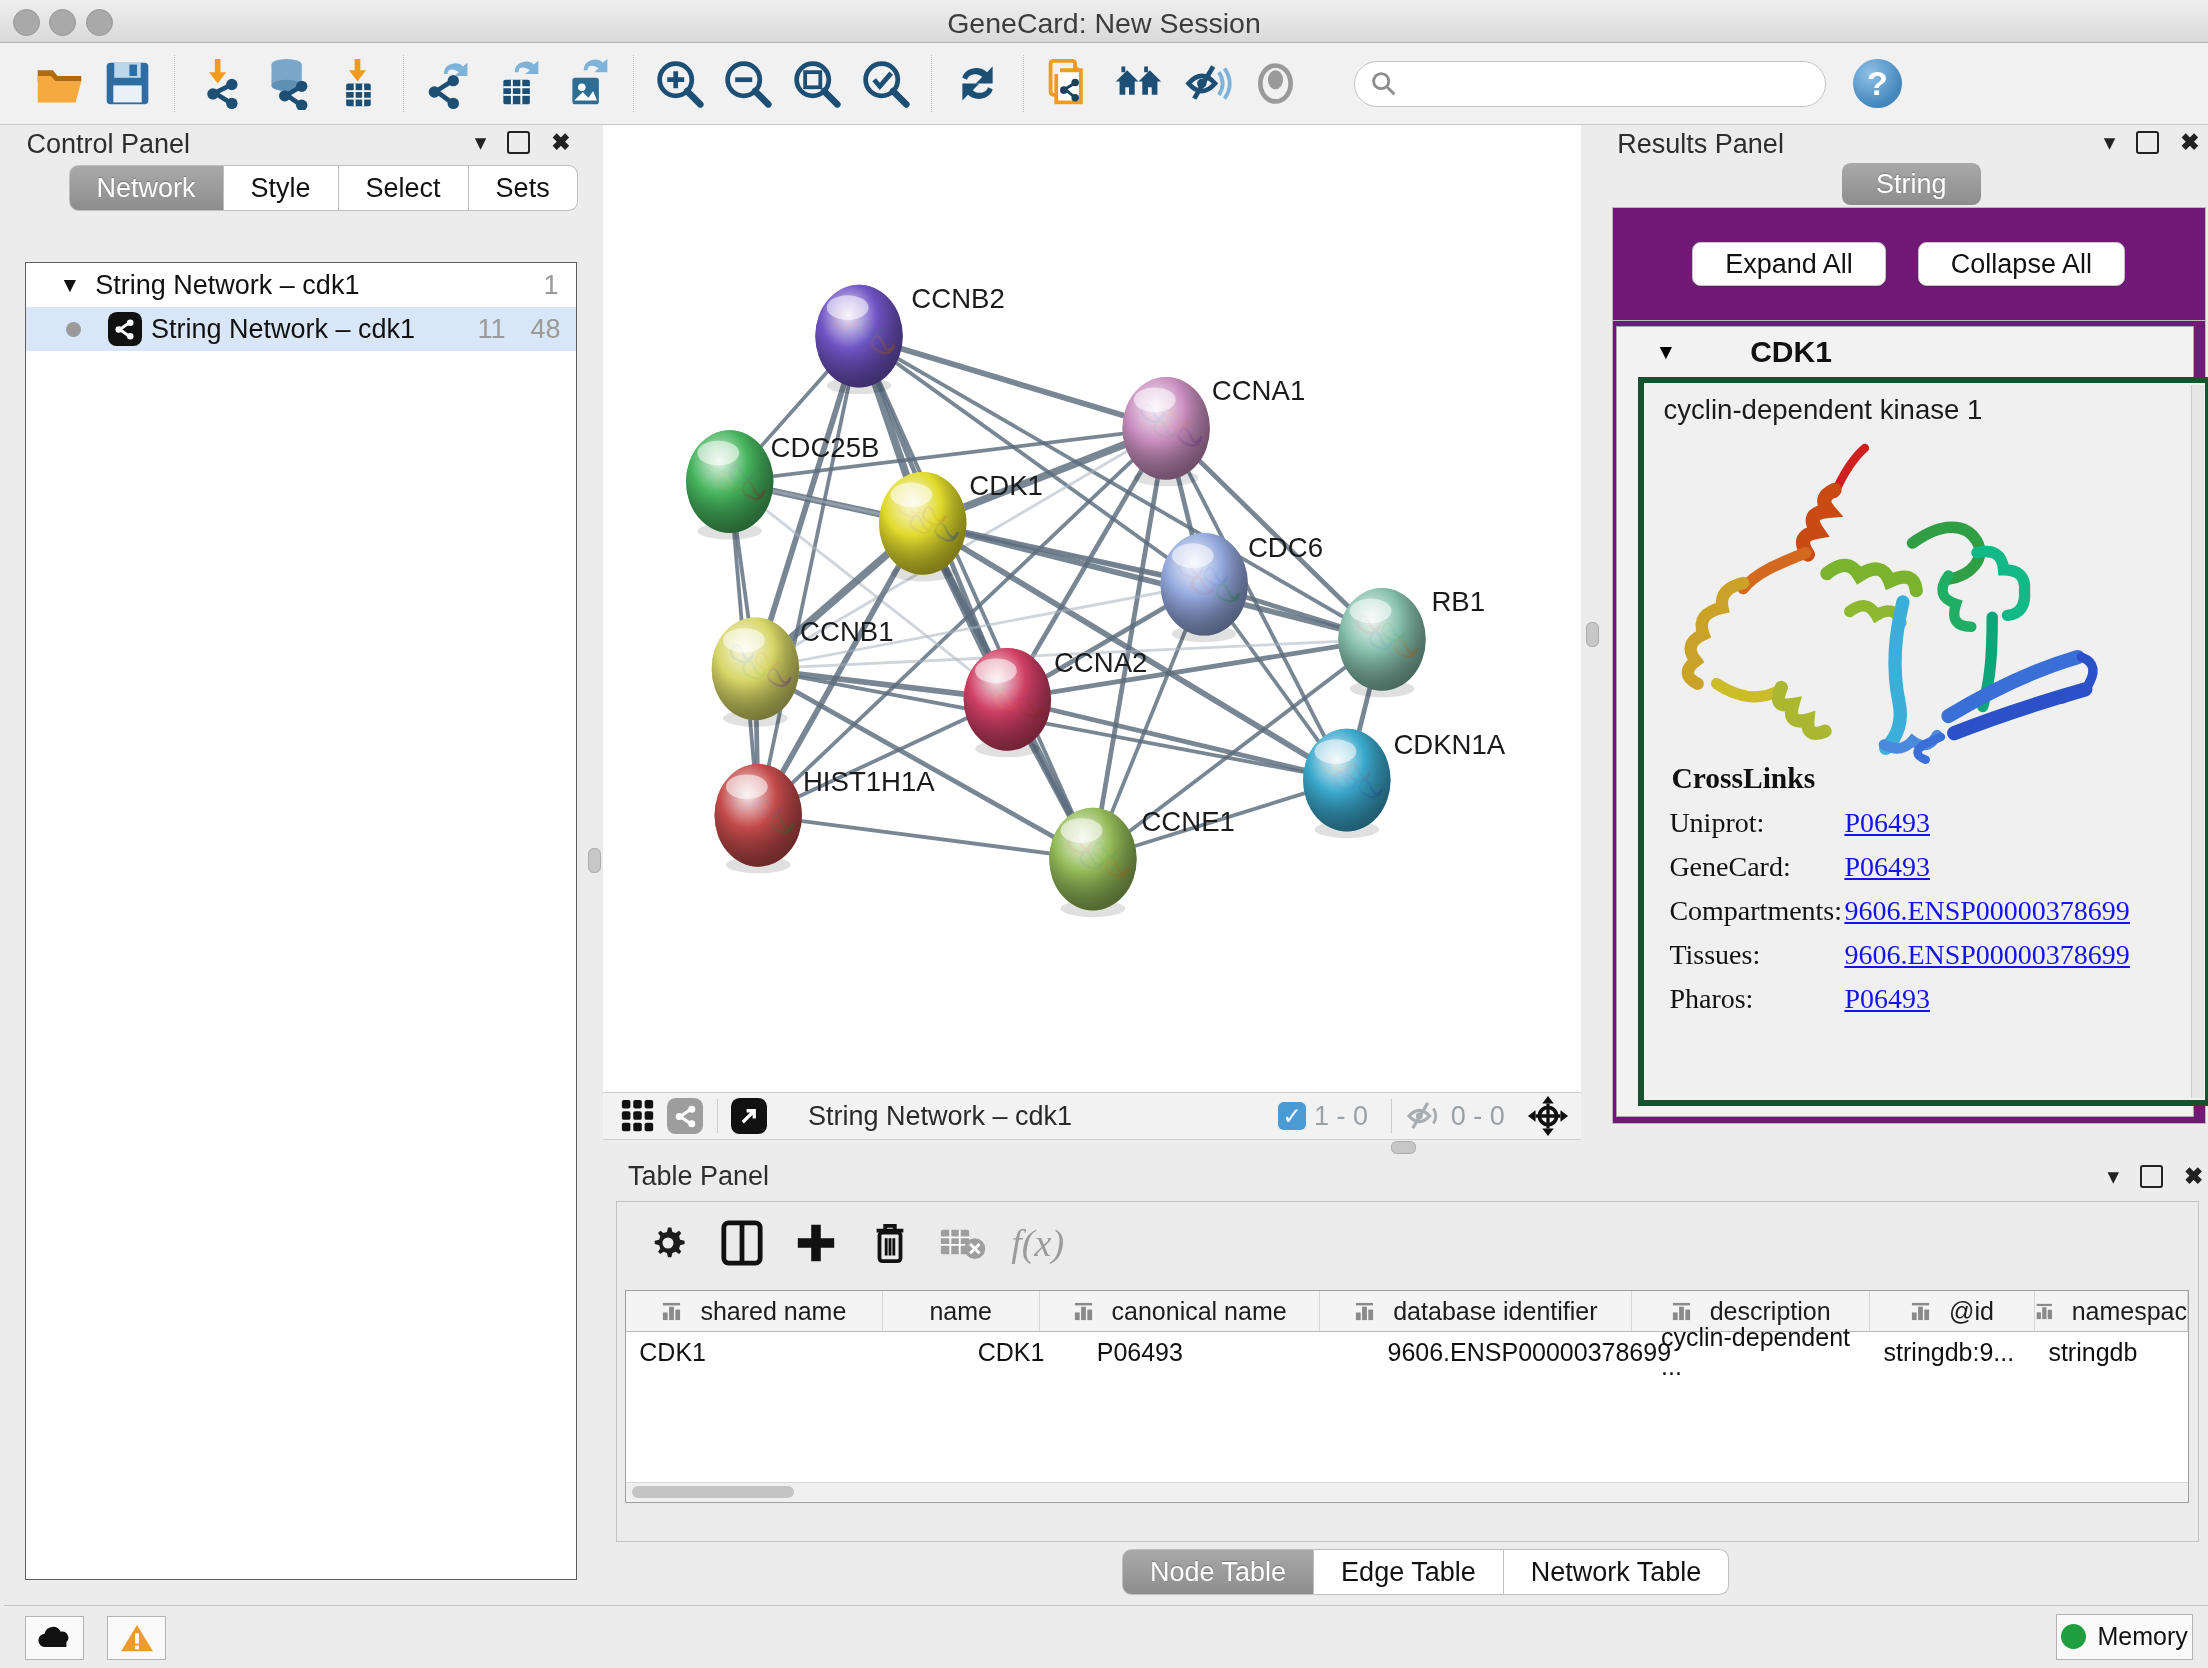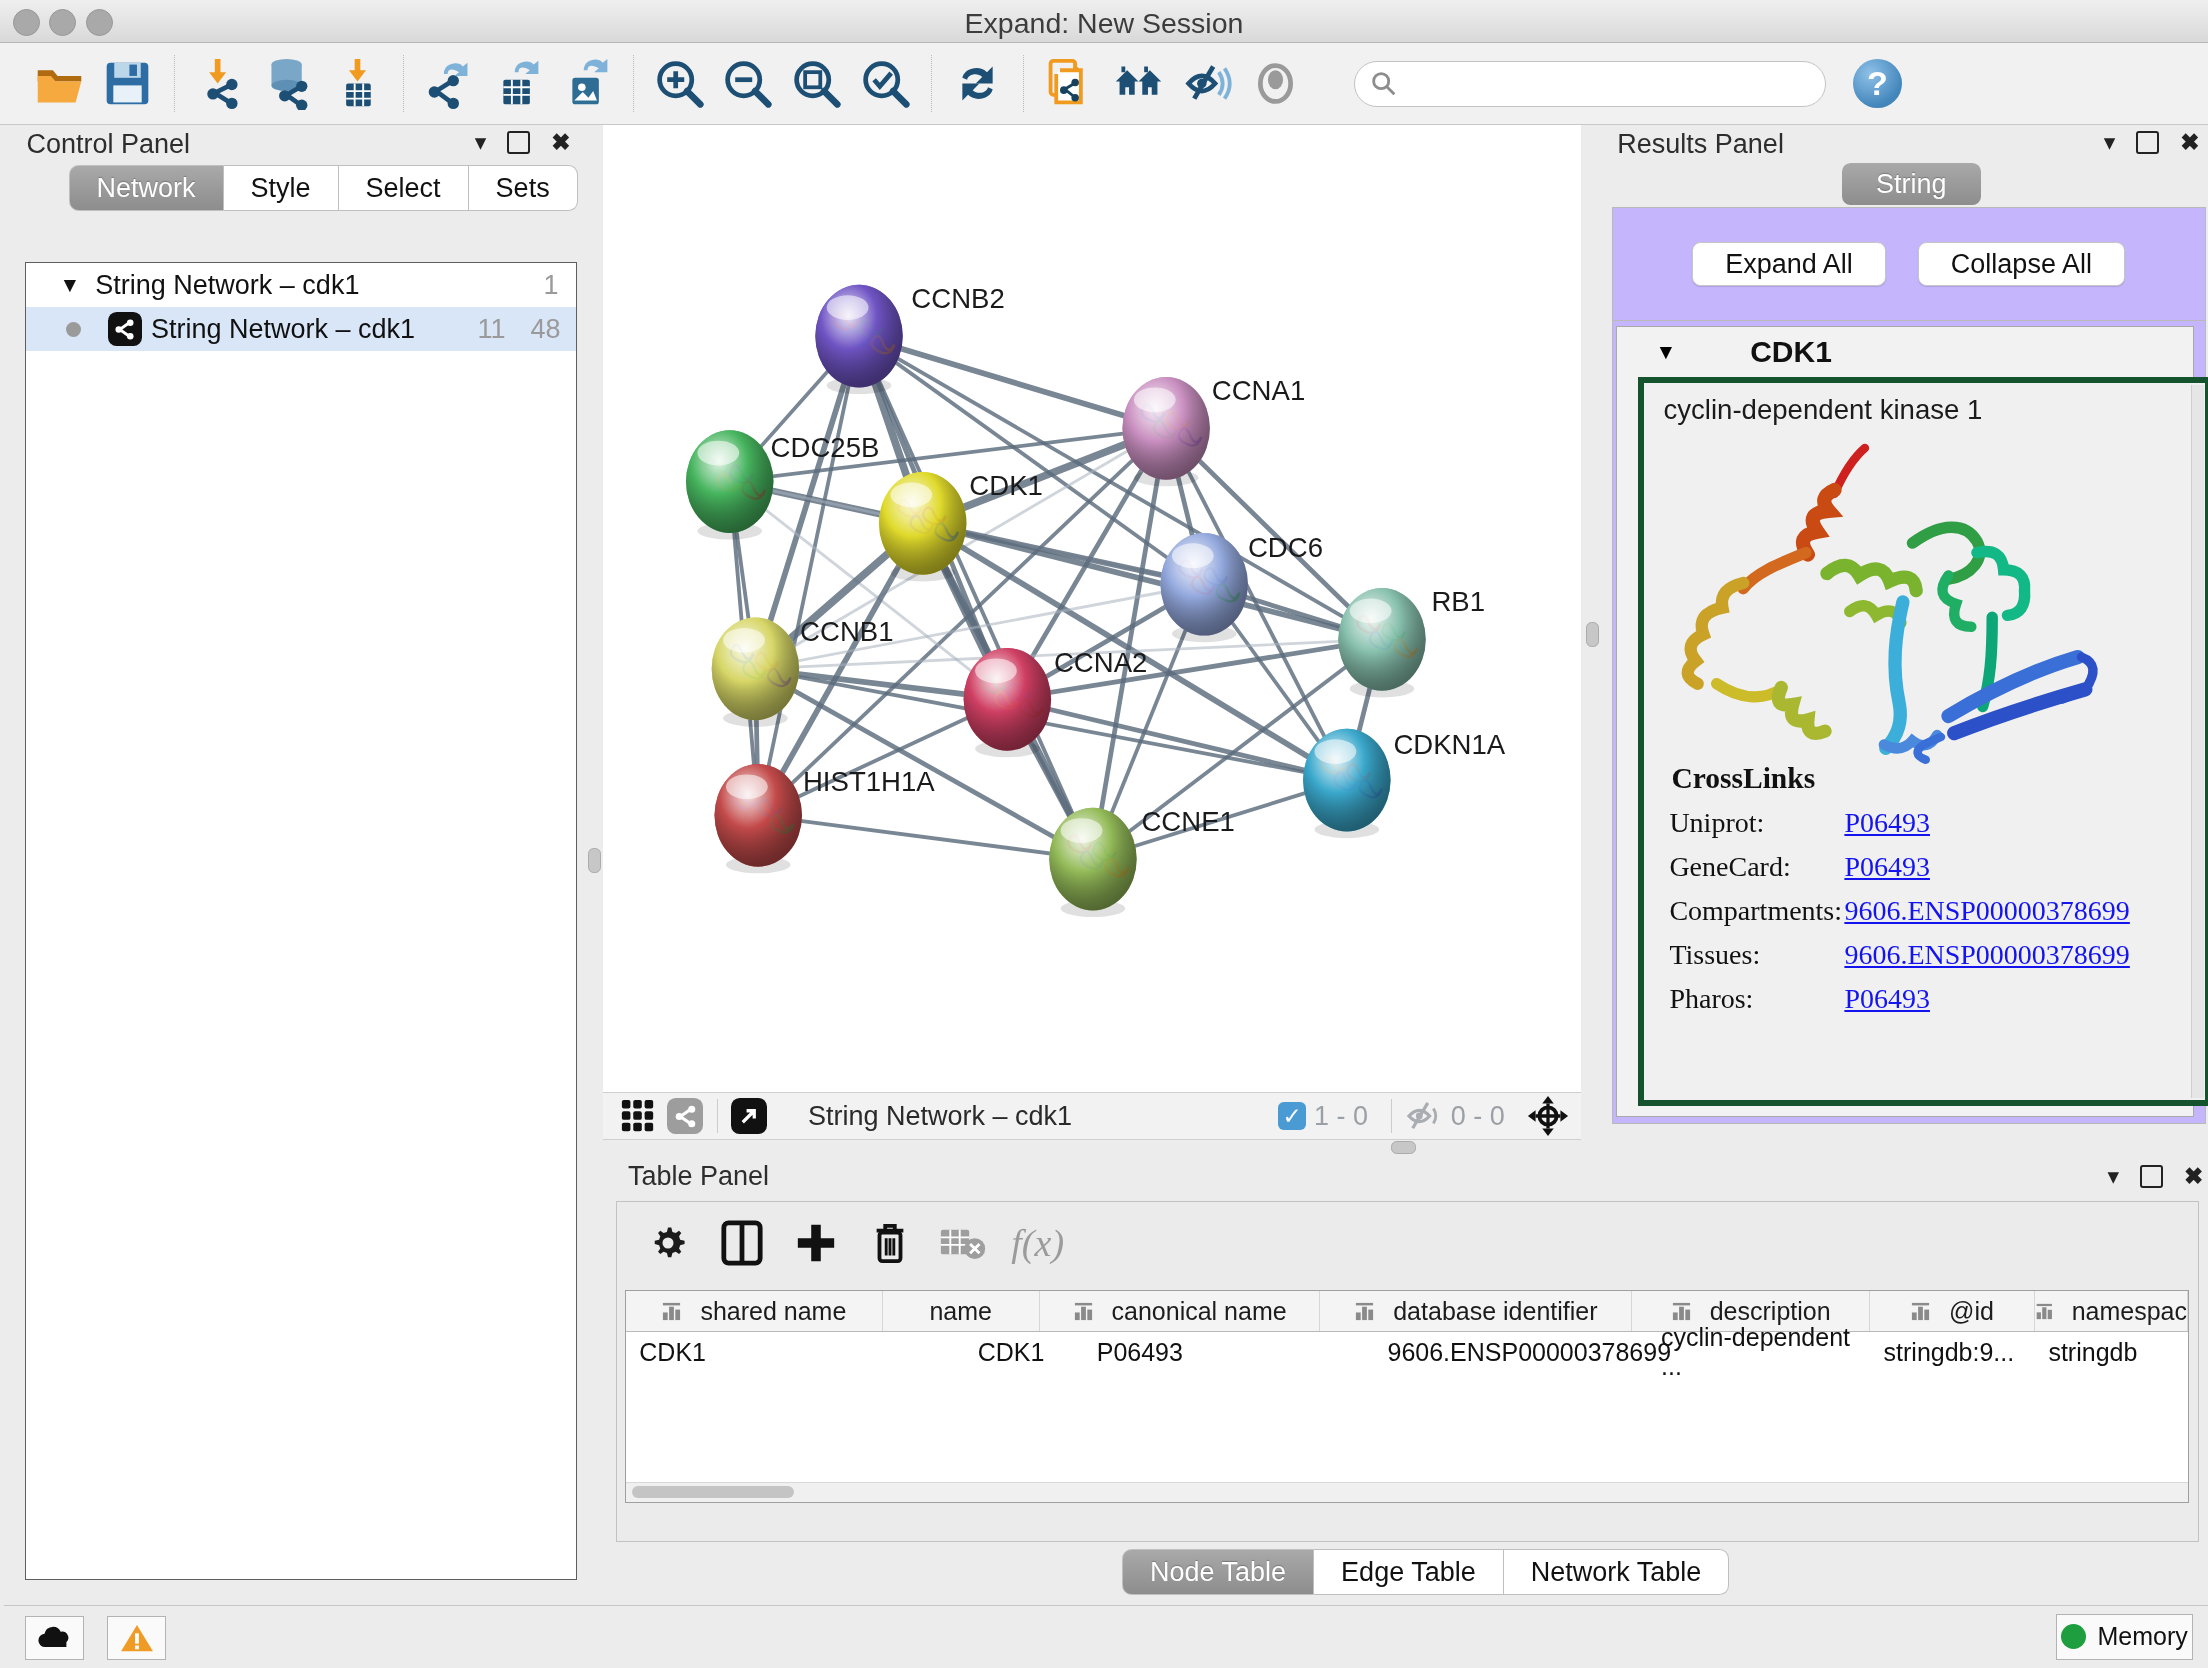--- a/index.html
+++ b/index.html
@@ -64,21 +64,21 @@
   .checkbox{width:28.5px;height:28.5px;border-radius:5.7px;background:#4a9bd4;color:#fff;font-size:23px;
     display:flex;align-items:center;justify-content:center;}
   .splitter-dot{width:11.4px;height:23px;border-radius:5.7px;background:#c7c7c7;border:1px solid #ababab;}
   .splitter-dot.h{width:23px;height:11.4px;}
 
   
   #results-panel{left:1604px;top:127px;width:605px;height:1027px;}
   #rp-title{left:13.3px;top:1.9px;}
   #rp-tab{left:238px;top:36px;height:42px;line-height:42px;padding:0 34px;font-size:27px;
     background:linear-gradient(#a9a9a9,#8d8d8d);color:#fff;border-radius:8.6px;text-shadow:0 -1px 1px rgba(0,0,0,.25);}
-  #rp-body{left:7.6px;top:80px;width:592px;height:915px;background:#c4b5fd;border:1.9px solid #b9b9b9;}
+  #rp-body{left:7.6px;top:80px;width:592px;height:915px;background:#701a75;border:1.9px solid #b9b9b9;}
   #rp-buttons{left:0;top:0;width:100%;height:112px;border-bottom:1.9px solid #b9b9b9;
     display:flex;align-items:center;justify-content:center;gap:32px;}
   .rp-btn{height:42px;line-height:42px;padding:0 32px;background:#fff;border:1px solid #c6c6c6;
     border-radius:8.6px;font-size:27px;color:#111;box-shadow:0 1px 1px rgba(0,0,0,.12);}
   #rp-section{left:3.8px;top:118px;width:576px;height:789px;background:#f2f2f2;border:1px solid #a9a9a9;}
   #rp-gene-row{left:0;top:0;width:100%;height:49px;display:flex;align-items:center;}
   #rp-gene{font-size:30px;font-weight:bold;color:#111;margin-left:74px;}
   #rp-desc-box{left:21px;top:50px;width:529px;height:717px;background:#f0f0f0;border:6px solid #14532d;padding-left:32px;}
   #rp-desc{left:19px;top:11.4px;font-size:27.6px;color:#1b1b1b;}
   #rp-scroll{position:absolute;right:1.9px;top:1.9px;width:11.4px;height:713px;background:#e6e6e6;border-left:1px solid #cfcfcf;}
@@ -116,21 +116,21 @@
 </style>
 </head>
 <body>
 
 <div id="app">
 
   <div id="titlebar" class="abs">
     <div class="traffic" style="left:13.3px"></div>
     <div class="traffic" style="left:49px"></div>
     <div class="traffic" style="left:86px"></div>
-    <div id="win-title">Expand: New Session</div>
+    <div id="win-title">GeneCard: New Session</div>
   </div>
 
   <div id="toolbar" class="abs">
     <div style="width:25px"></div>
     <div class="tb-icon">
       <svg width="53" height="53" viewBox="0 0 56 56">
           <path d="M5 14h16l5 6h25v6H5z" fill="#b06a10"></path>
           <path d="M5 20h14l5 6h27l-6 22H5z" fill="#f5a93f"></path>
         </svg>
     </div>

